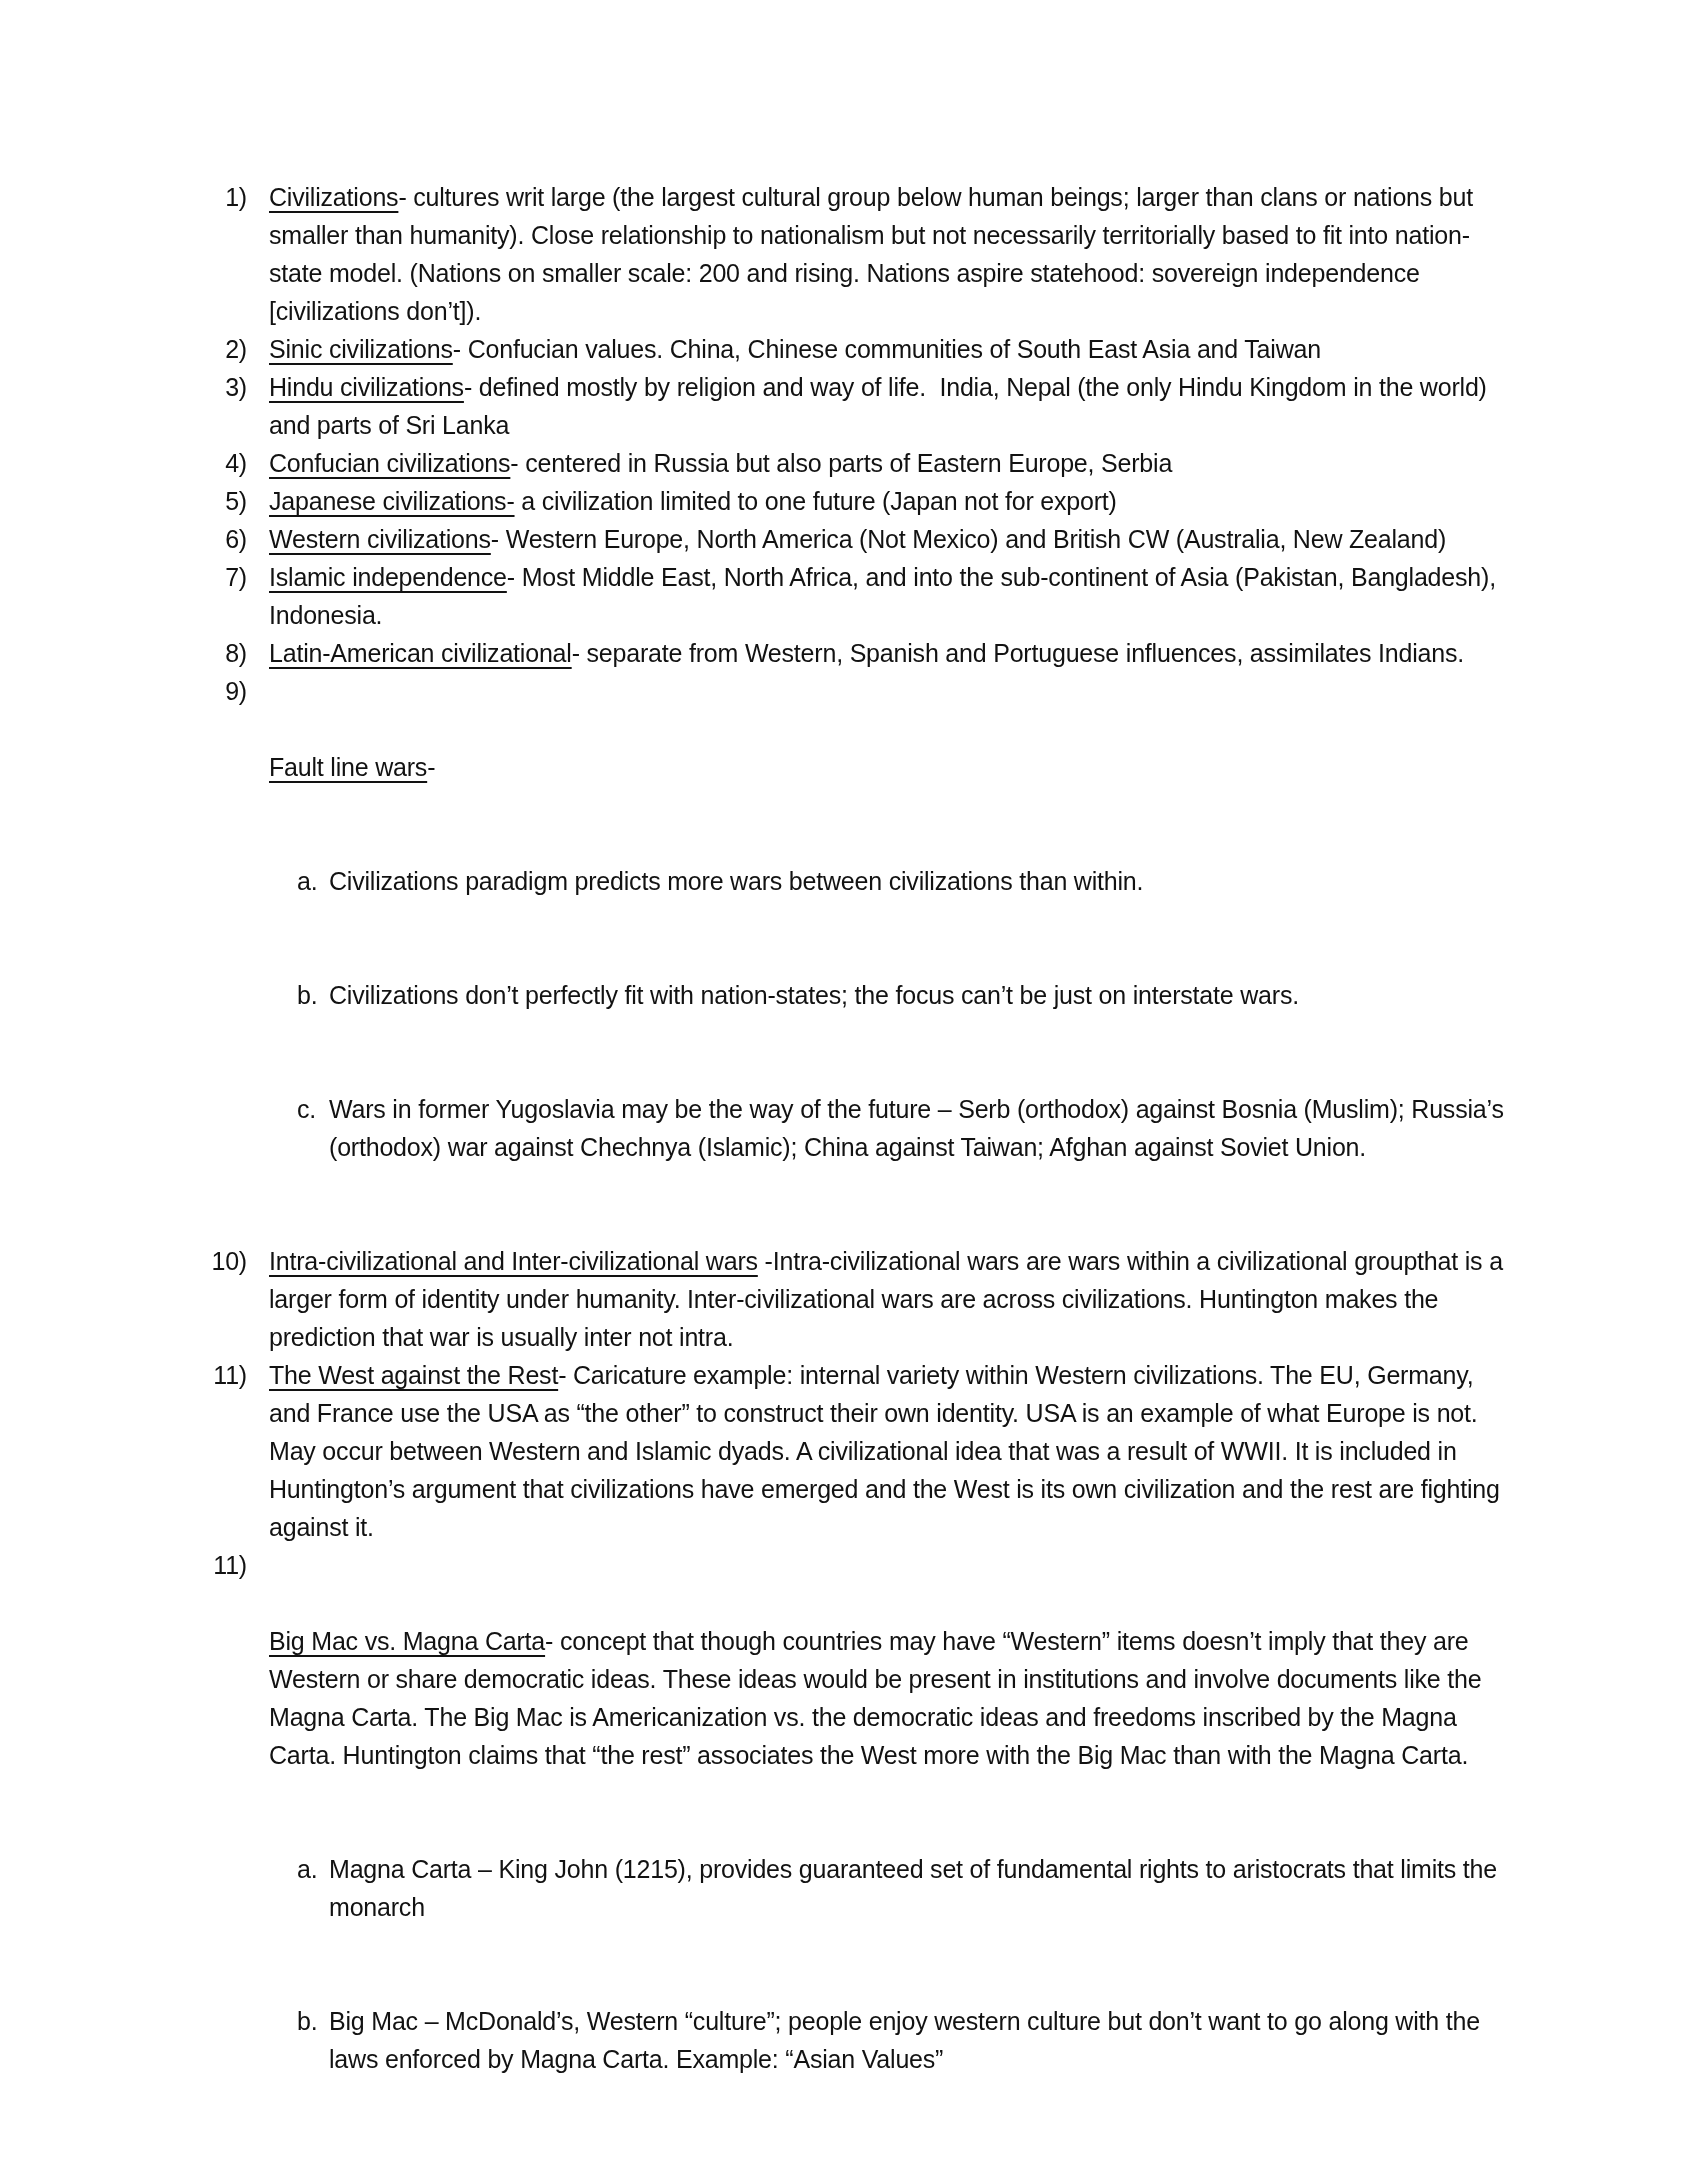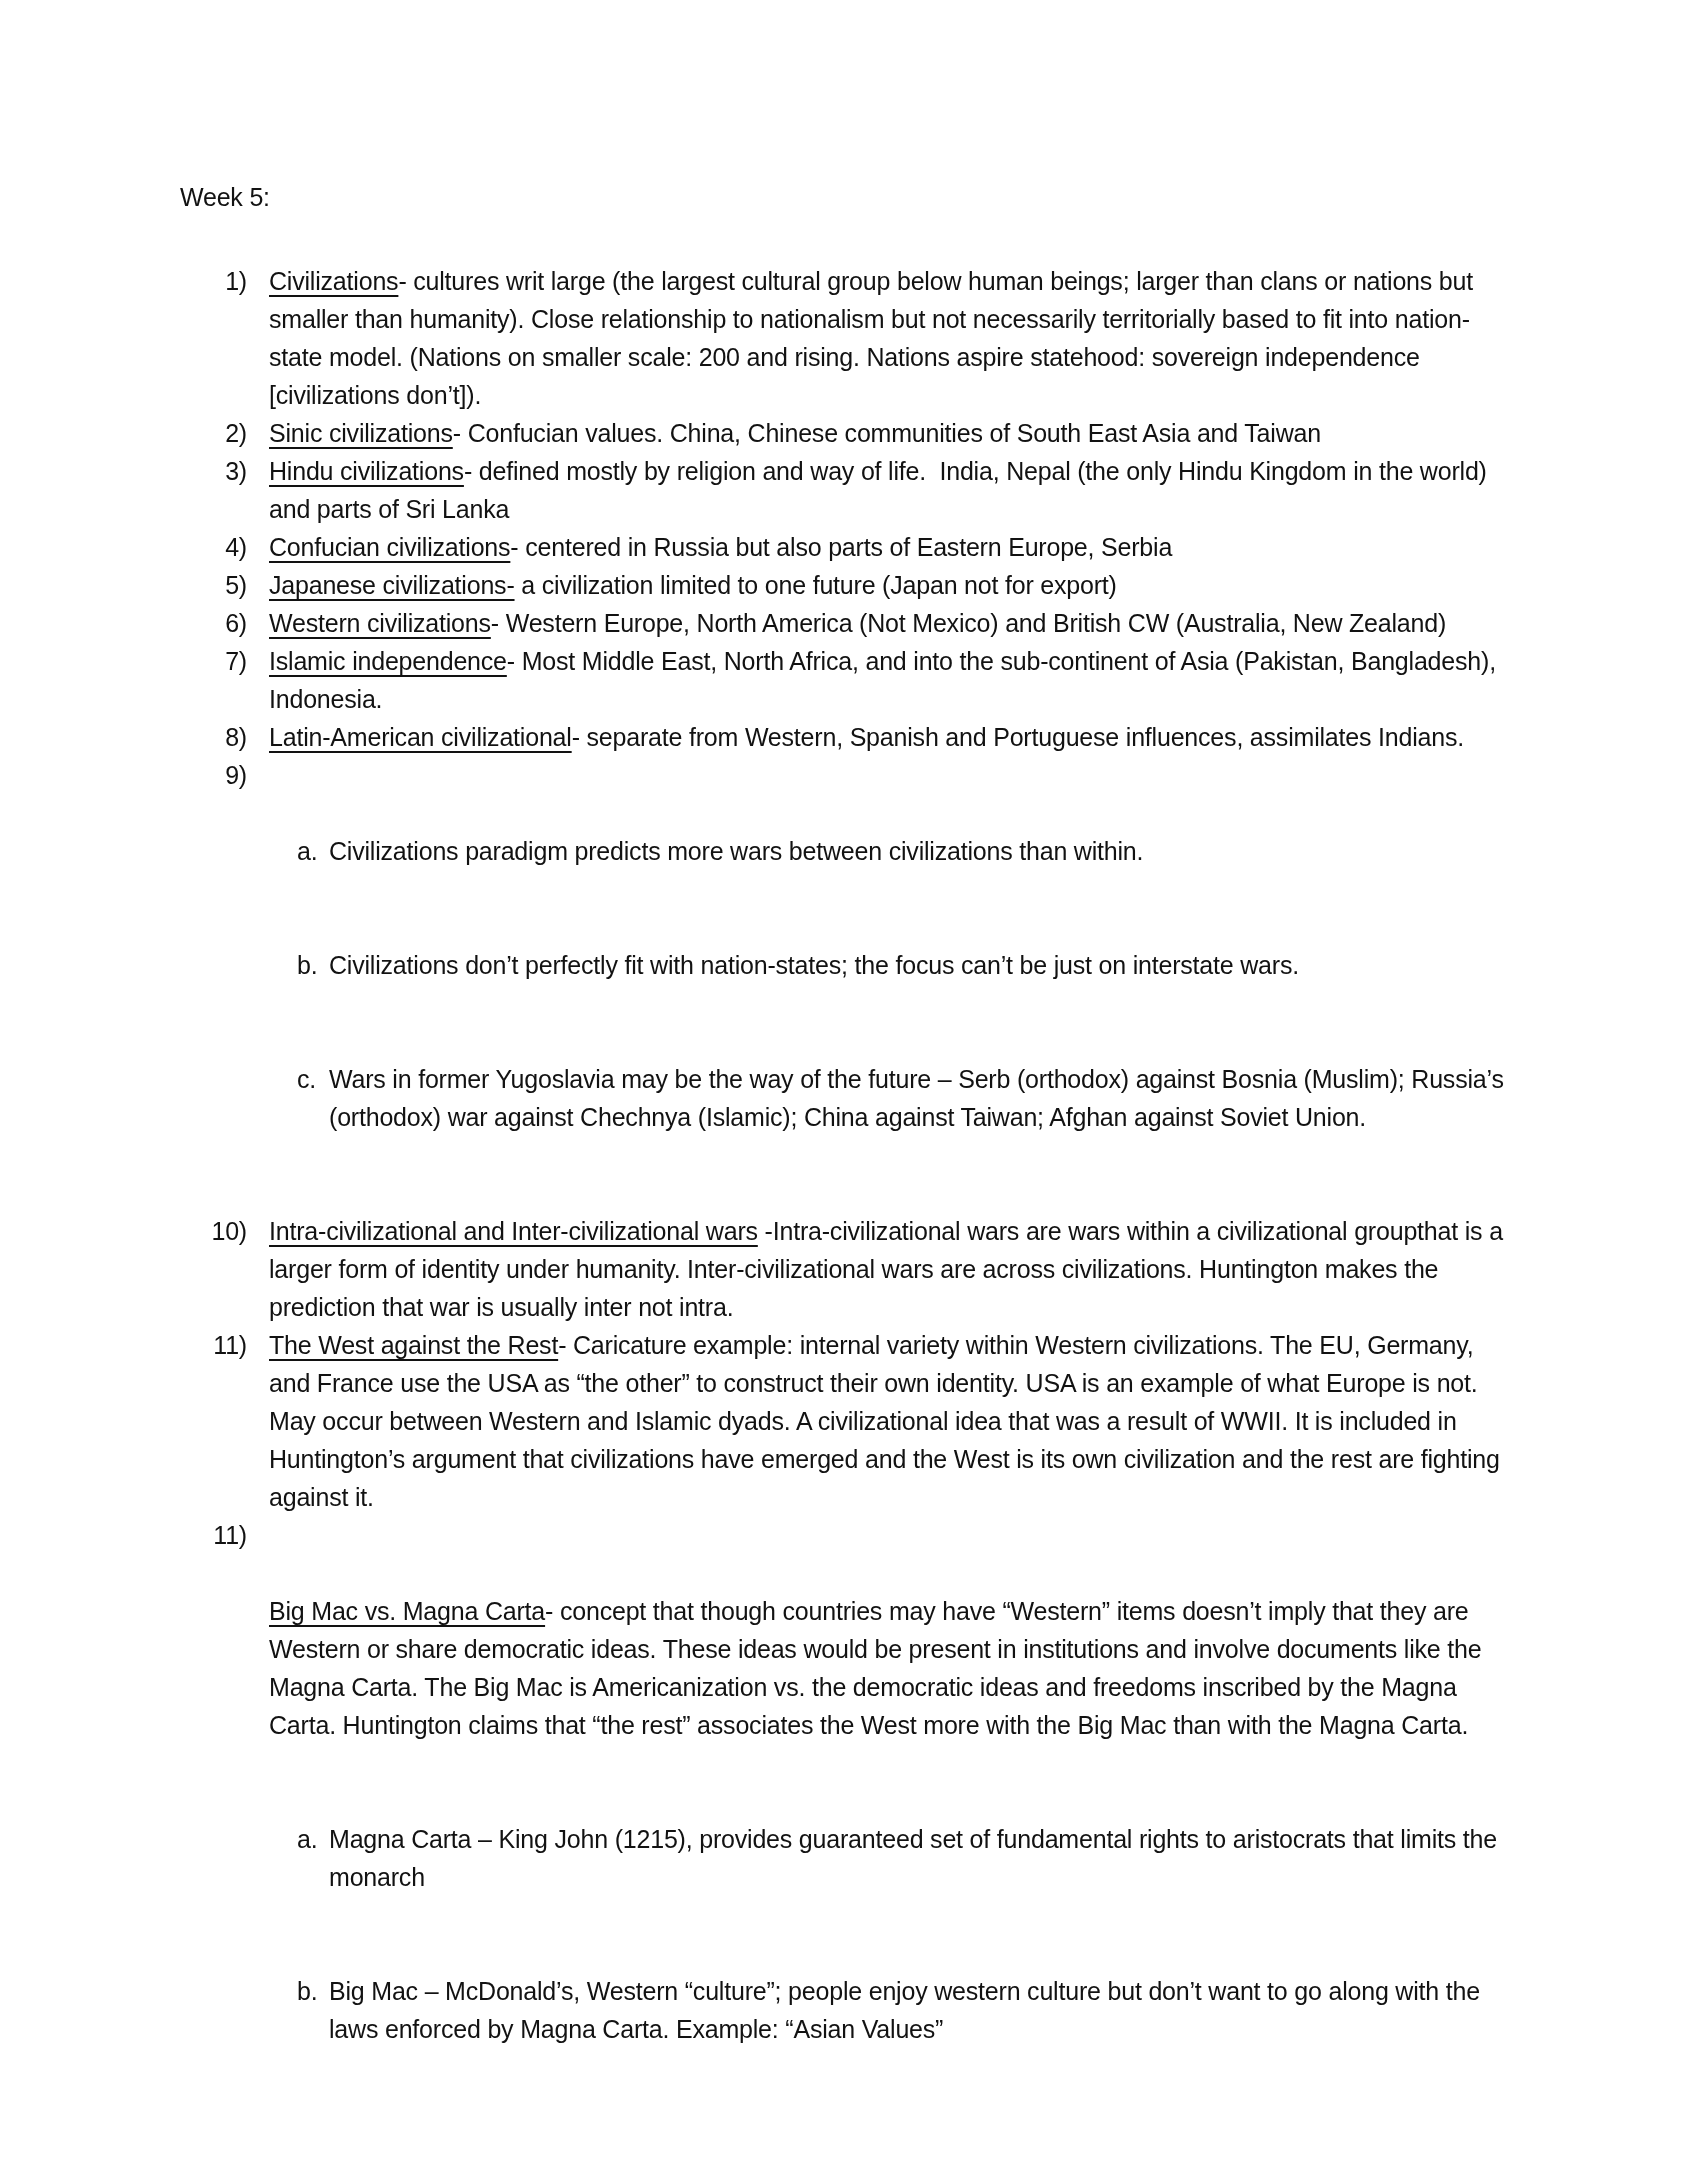--- a/index.html
+++ b/index.html
@@ -62,21 +62,20 @@
   .subbody {
     flex: 1 1 auto;
     margin-left: 10px;
     white-space: pre-wrap;
   }
 </style>
 </head>
 <body>
 
 <div class="page">
-  <div class="heading">Week 5:</div>
 
   <div class="doc-list">
 
     <div class="item">
       <div class="num">1)</div>
       <div class="body"><span class="term">Civilizations</span><span class="rest">- cultures writ large (the largest cultural group below human beings; larger than clans or nations but smaller than humanity). Close relationship to nationalism but not necessarily territorially based to fit into nation-state model. (Nations on smaller scale: 200 and rising. Nations aspire statehood: sovereign independence [civilizations don’t]).</span></div>
     </div>
 
     <div class="item">
       <div class="num">2)</div>
@@ -109,20 +108,21 @@
     </div>
 
     <div class="item">
       <div class="num">8)</div>
       <div class="body"><span class="term">Latin-American civilizational</span><span class="rest">- separate from Western, Spanish and Portuguese influences, assimilates Indians.</span></div>
     </div>
 
     <div class="item">
       <div class="num">9)</div>
       <div class="body">
+        <div class="lead"><span class="term">Fault line wars</span><span class="rest">-</span></div>
         <div class="sub">
           <div class="letter">a.</div>
           <div class="subbody">Civilizations paradigm predicts more wars between civilizations than within.</div>
         </div>
         <div class="sub">
           <div class="letter">b.</div>
           <div class="subbody">Civilizations don’t perfectly fit with nation-states; the focus can’t be just on interstate wars.</div>
         </div>
         <div class="sub">
           <div class="letter">c.</div>

